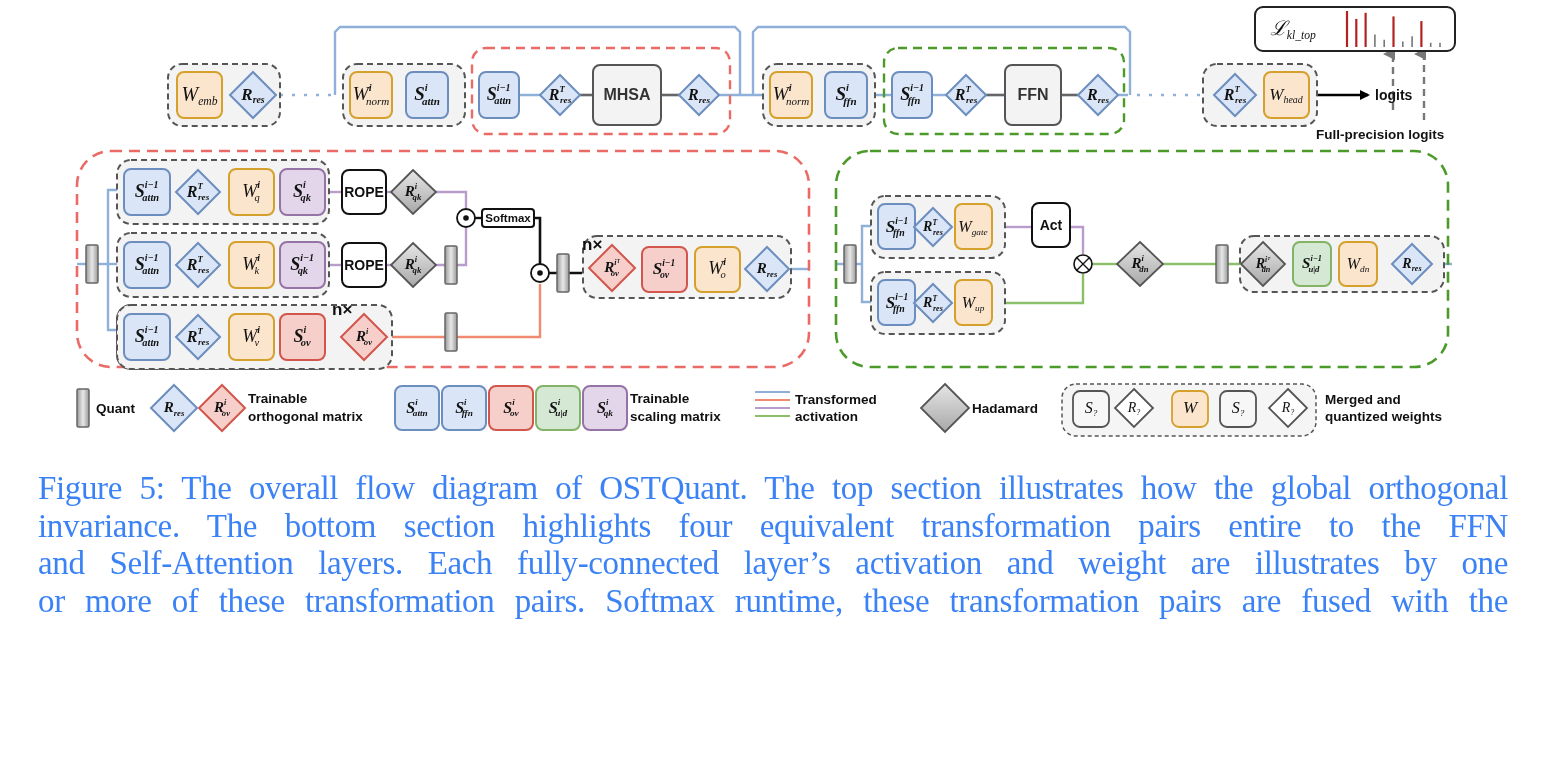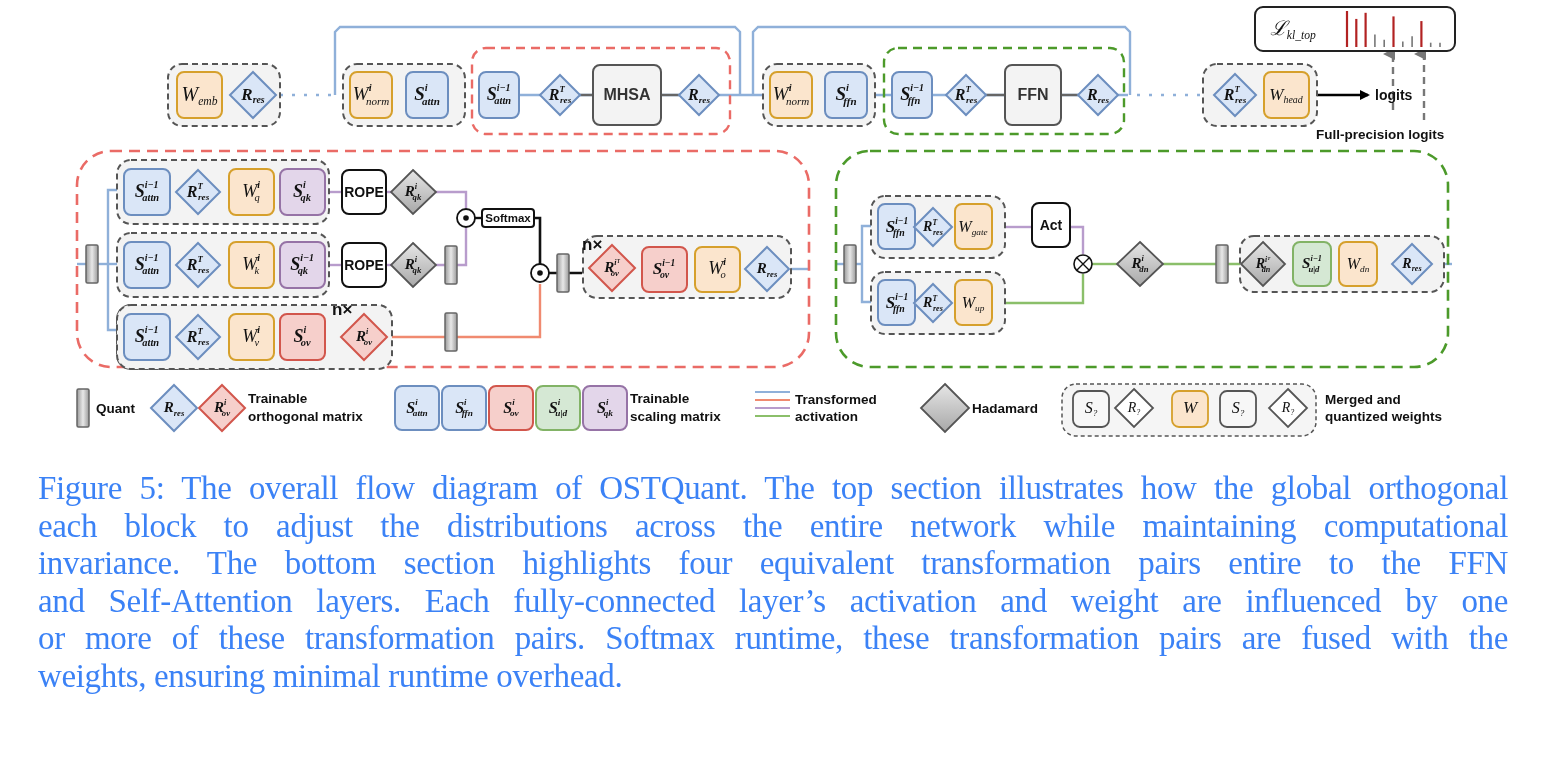--- a/index.html
+++ b/index.html
@@ -262,18 +262,16 @@
       <text x="1190" y="409" text-anchor="middle" dominant-baseline="middle" font-size="17" font-style="italic" font-weight="normal" fill="#111"><tspan>W</tspan></text>
       <text x="1238" y="409" text-anchor="middle" dominant-baseline="middle" font-size="16" font-style="italic" font-weight="normal" fill="#111"><tspan>S</tspan><tspan font-size="9.28" dy="4.8">?</tspan></text>
       <text x="1288" y="409" text-anchor="middle" dominant-baseline="middle" font-size="14" font-style="italic" font-weight="normal" fill="#111"><tspan>R</tspan><tspan font-size="8.12" dy="4.2">?</tspan></text>
       <text x="1325" y="400" font-size="13.5" font-weight="bold" text-anchor="start" dominant-baseline="middle" fill="#111" class="lbl">Merged and</text>
       <text x="1325" y="417" font-size="13.5" font-weight="bold" text-anchor="start" dominant-baseline="middle" fill="#111" class="lbl">quantized weights</text>
     </g>
 </svg>
 
 <div class="caption" id="caption">
     <span class="line">Figure 5: The overall flow diagram of OSTQuant. The top section illustrates how the global orthogonal</span>
-    <span class="line">each block to adjust the distributions across the entire network while maintaining computational</span>
     <span class="line">invariance. The bottom section highlights four equivalent transformation pairs entire to the FFN</span>
-    <span class="line">and Self-Attention layers. Each fully-connected layer’s activation and weight are influenced by one</span>
+    <span class="line">and Self-Attention layers. Each fully-connected layer’s activation and weight are illustrates by one</span>
     <span class="line">or more of these transformation pairs. Softmax runtime, these transformation pairs are fused with the</span>
-    <span class="line last">weights, ensuring minimal runtime overhead.</span>
   </div>
 
 </body></html>

